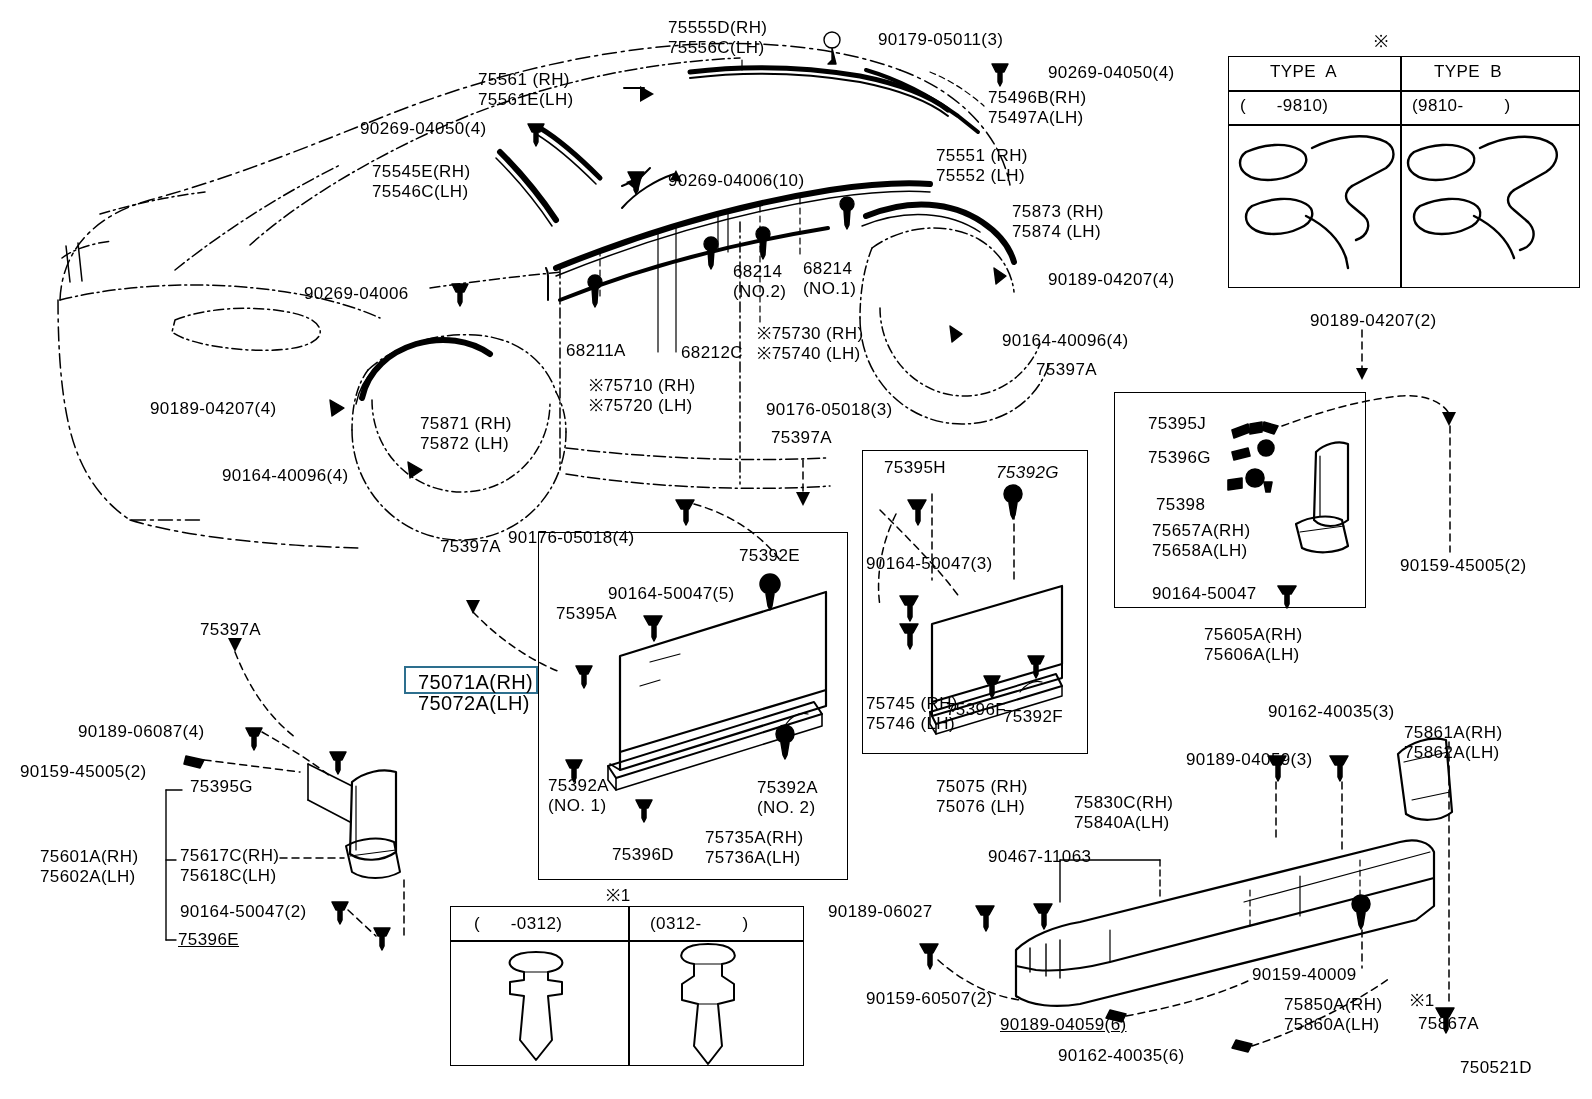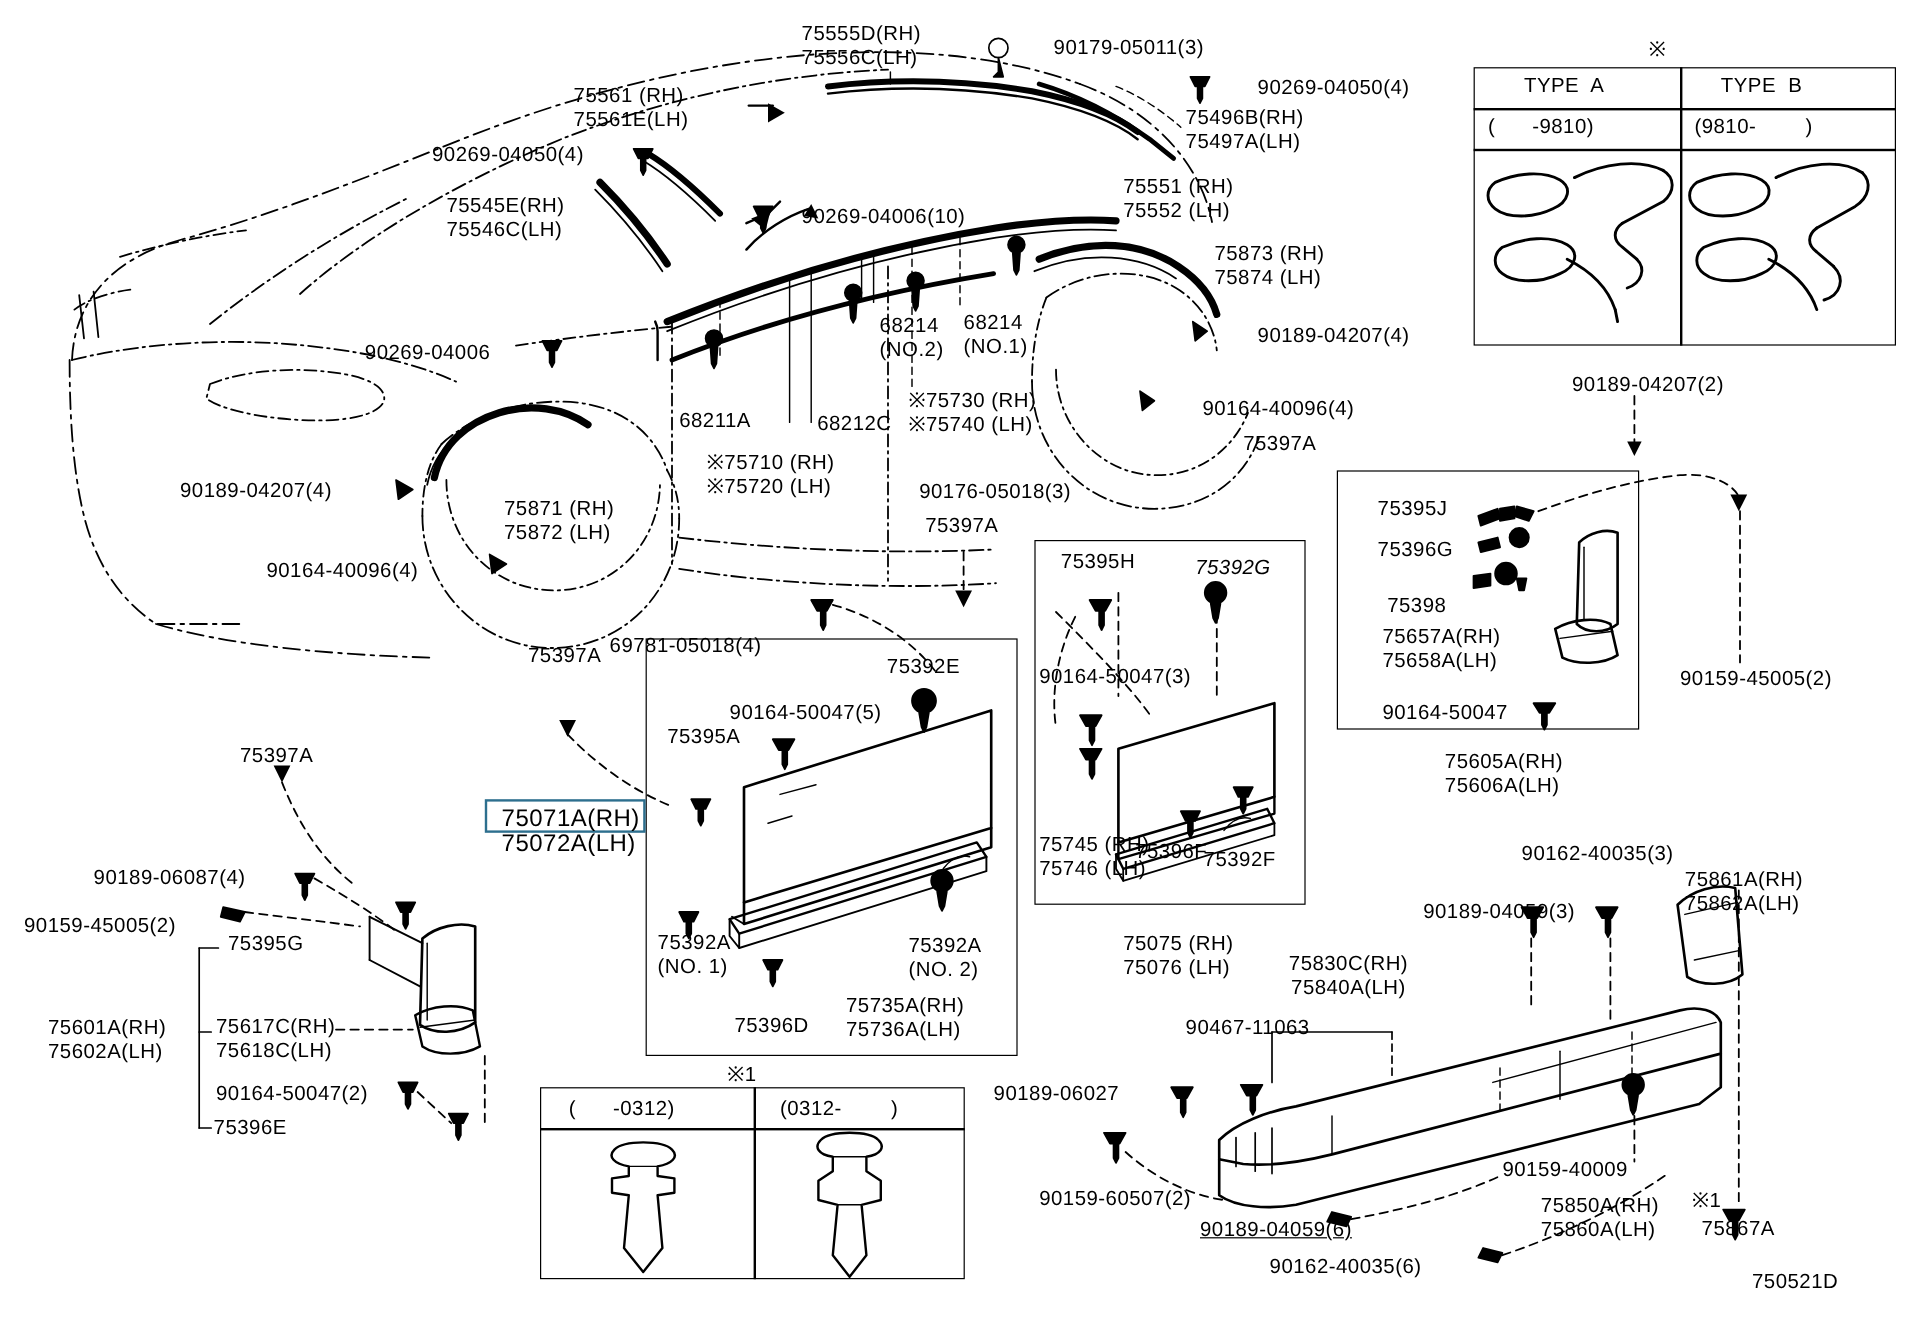--- a/index.html
+++ b/index.html
@@ -400,21 +400,21 @@
   <div class="lbl" style="left:771px;top:428px;">75397A</div>
   <div class="lbl" style="left:1148px;top:414px;">75395J</div>
   <div class="lbl" style="left:1148px;top:448px;">75396G</div>
   <div class="lbl" style="left:1156px;top:457px;margin-top:38px;">75398</div>
   <div class="lbl" style="left:222px;top:466px;">90164-40096(4)</div>
   <div class="lbl" style="left:884px;top:458px;">75395H</div>
   <div class="lbl" style="left:996px;top:463px;font-style:italic;">75392G</div>
   <div class="lbl" style="left:1152px;top:521px;">75657A(RH)
 75658A(LH)</div>
   <div class="lbl" style="left:1400px;top:556px;">90159-45005(2)</div>
-  <div class="lbl" style="left:508px;top:528px;">69781-05018(4)</div>
+  <div class="lbl" style="left:508px;top:528px;">90176-05018(4)</div>
   <div class="lbl" style="left:739px;top:546px;">75392E</div>
   <div class="lbl" style="left:866px;top:554px;">90164-50047(3)</div>
   <div class="lbl" style="left:1152px;top:584px;">90164-50047</div>
   <div class="lbl" style="left:440px;top:537px;">75397A</div>
   <div class="lbl" style="left:608px;top:584px;">90164-50047(5)</div>
   <div class="lbl" style="left:556px;top:604px;">75395A</div>
   <div class="lbl" style="left:1204px;top:625px;">75605A(RH)
 75606A(LH)</div>
   <div class="lbl" style="left:200px;top:620px;">75397A</div>
   <div class="lbl big" style="left:418px;top:672px;">75071A(RH)
@@ -425,37 +425,37 @@
   <div class="lbl" style="left:1268px;top:702px;">90162-40035(3)</div>
   <div class="lbl" style="left:1404px;top:723px;">75861A(RH)
 75862A(LH)</div>
   <div class="lbl" style="left:78px;top:722px;">90189-06087(4)</div>
   <div class="lbl" style="left:1186px;top:750px;">90189-04059(3)</div>
   <div class="lbl" style="left:946px;top:700px;">75396F</div>
   <div class="lbl" style="left:20px;top:762px;">90159-45005(2)</div>
   <div class="lbl" style="left:190px;top:777px;">75395G</div>
   <div class="lbl" style="left:936px;top:777px;">75075 (RH)
 75076 (LH)</div>
-  <div class="lbl" style="left:1074px;top:793px;text-align:center;">75830C(RH)
+  <div class="lbl" style="left:1074px;top:793px;">75830C(RH)
 75840A(LH)</div>
   <div class="lbl" style="left:548px;top:776px;">75392A
 (NO. 1)</div>
   <div class="lbl" style="left:757px;top:778px;">75392A
 (NO. 2)</div>
   <div class="lbl" style="left:40px;top:847px;">75601A(RH)
 75602A(LH)</div>
   <div class="lbl" style="left:180px;top:846px;">75617C(RH)
 75618C(LH)</div>
   <div class="lbl" style="left:705px;top:828px;">75735A(RH)
 75736A(LH)</div>
   <div class="lbl" style="left:612px;top:845px;">75396D</div>
   <div class="lbl" style="left:988px;top:847px;">90467-11063</div>
   <div class="lbl" style="left:180px;top:902px;">90164-50047(2)</div>
   <div class="lbl" style="left:828px;top:902px;">90189-06027</div>
-  <div class="lbl" style="left:178px;top:930px;">75396E</div>
+  <div class="lbl" style="left:178px;top:930px;text-decoration:underline;">75396E</div>
   <div class="lbl" style="left:1252px;top:965px;">90159-40009</div>
   <div class="lbl" style="left:866px;top:989px;text-align:right;">90159-60507(2)</div>
   <div class="lbl" style="left:1284px;top:995px;">75850A(RH)
 75860A(LH)</div>
   <div class="lbl" style="left:1410px;top:991px;">※1</div>
   <div class="lbl" style="left:1418px;top:1014px;">75867A</div>
   <div class="lbl" style="left:1000px;top:1015px;text-decoration:underline;">90189-04059(6)</div>
   <div class="lbl" style="left:1058px;top:1046px;">90162-40035(6)</div>
   <div class="lbl" style="left:1460px;top:1058px;">750521D</div>
 

